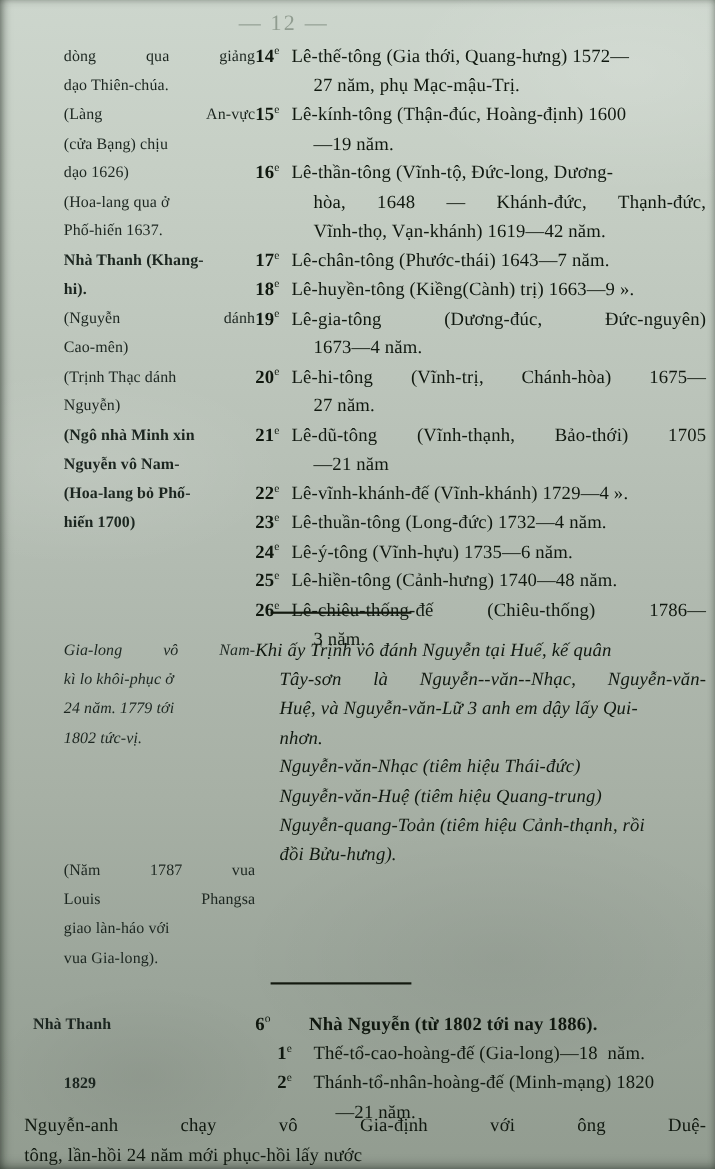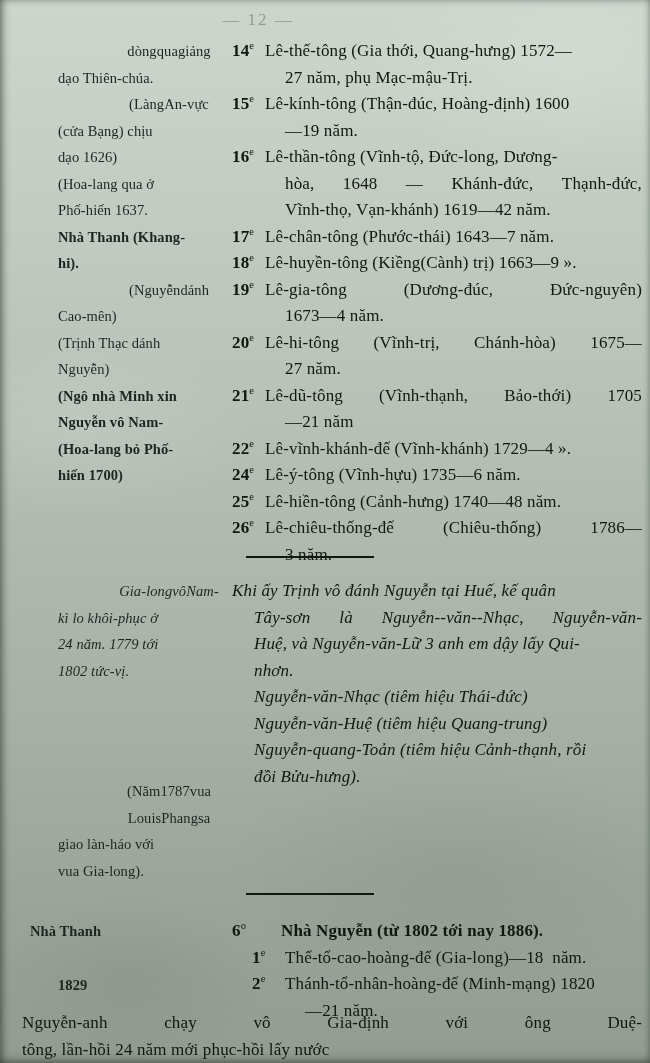--- a/index.html
+++ b/index.html
@@ -64,21 +64,21 @@
     height: 1063px;
   }
 
   
   .folio {
     position: absolute;
     top: 10px;
     left: 0;
     width: 516px;
     text-align: center;
-    font-size: 17px;
+    font-size: 20px;
     letter-spacing: 2px;
     color: #7d8a7d;
     opacity: .75;
   }
 
   
   .block {
     position: absolute;
     left: 0;
     width: 650px;
@@ -104,22 +104,21 @@
     text-align: justify;
     text-align-last: left;
     letter-spacing: .1px;
   }
   .note .ln {
     display: block;
     white-space: pre;
   }
   .note .just {
     display: flex;
-    justify-content: center;
-    margin-left: 48px;
+    justify-content: space-between;
   }
   .note.bold { font-weight: bold; }
 
   
   .main {
     font-size: 17px;
     line-height: 26.5px;
     color: #10180f;
     letter-spacing: .15px;
   }
@@ -280,20 +279,26 @@
                 <div class="ln ind">—21 năm</div>
               </span>
             </div>
             <div class="entry">
               <span class="num">22<sup>e</sup></span>
               <span class="txt">
                 <div class="ln">Lê-vĩnh-khánh-đế (Vĩnh-khánh) 1729—4 ».</div>
               </span>
             </div>
             <div class="entry">
+              <span class="num">23<sup>e</sup></span>
+              <span class="txt">
+                <div class="ln">Lê-thuần-tông (Long-đức) 1732—4 năm.</div>
+              </span>
+            </div>
+            <div class="entry">
               <span class="num">24<sup>e</sup></span>
               <span class="txt">
                 <div class="ln">Lê-ý-tông (Vĩnh-hựu) 1735—6 năm.</div>
               </span>
             </div>
             <div class="entry">
               <span class="num">25<sup>e</sup></span>
               <span class="txt">
                 <div class="ln">Lê-hiền-tông (Cảnh-hưng) 1740—48 năm.</div>
               </span>

